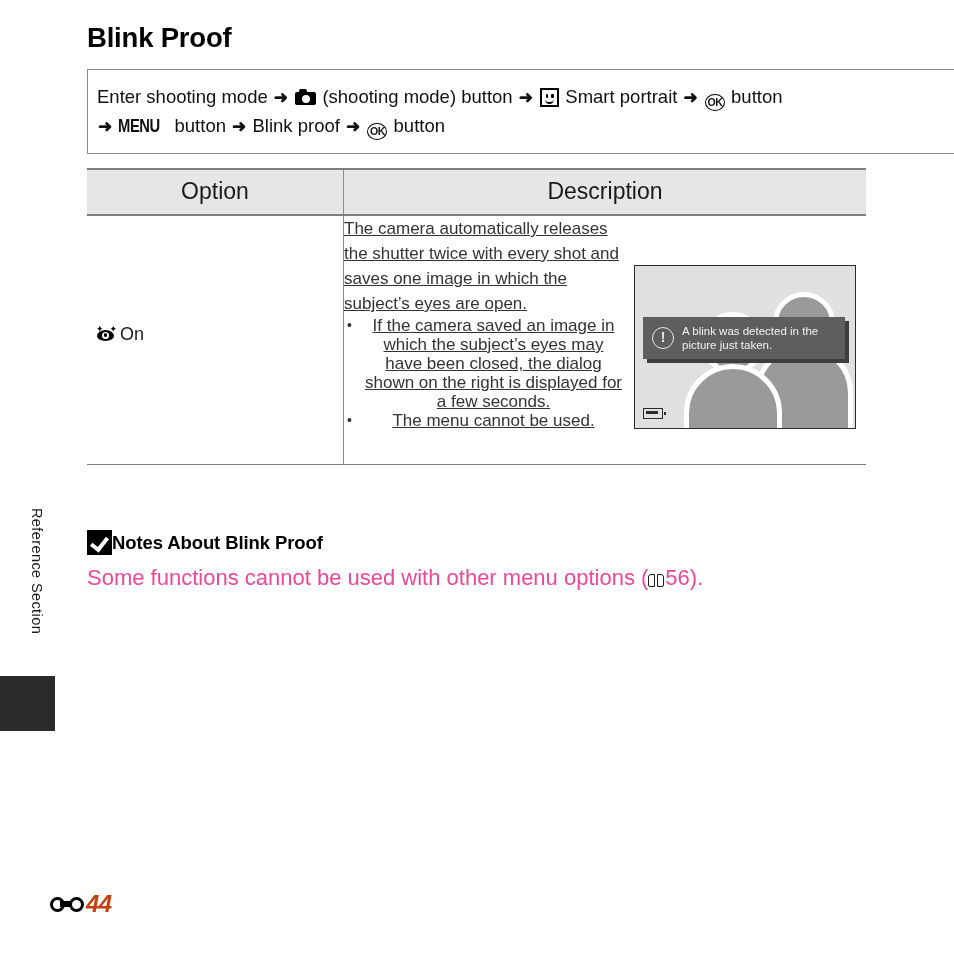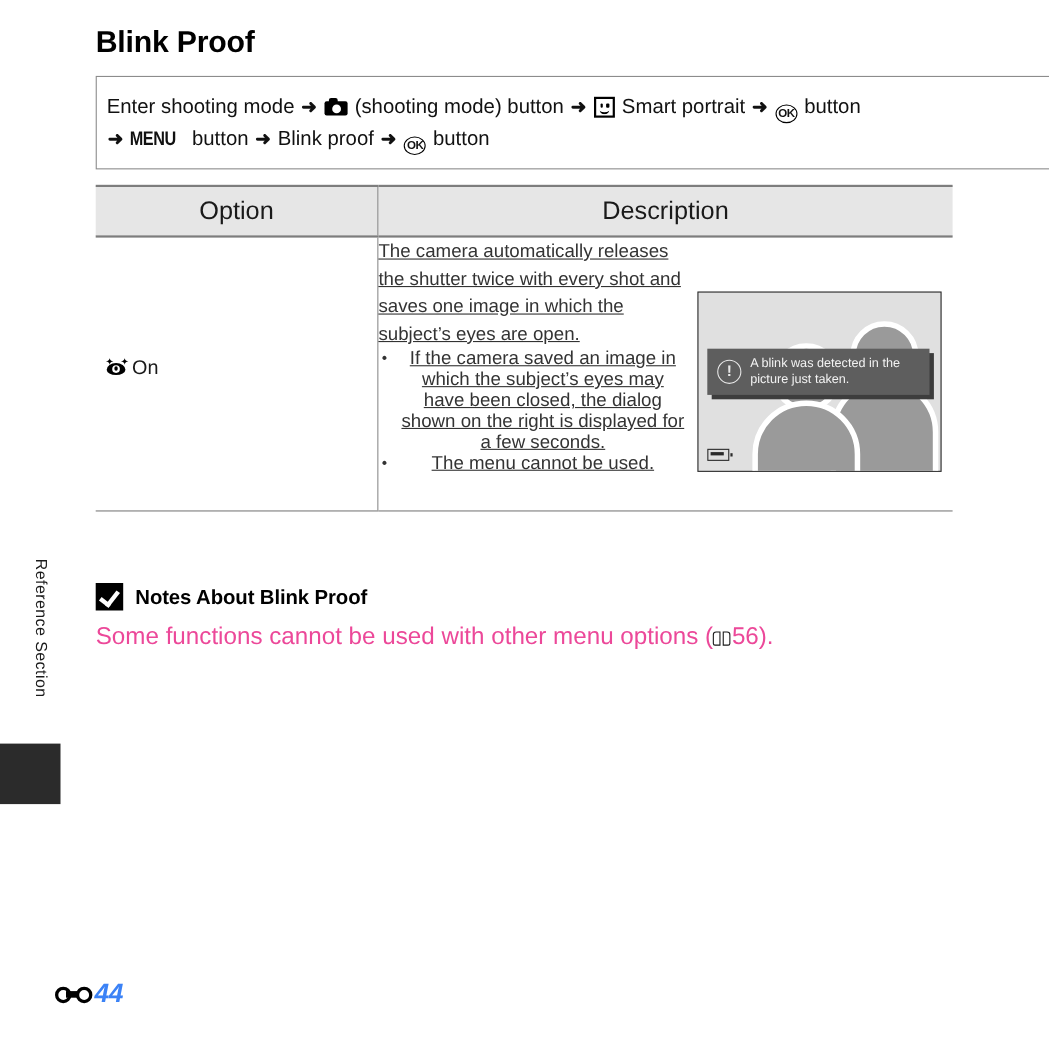--- a/index.html
+++ b/index.html
@@ -408,21 +408,20 @@
   
   .notes {
     position: absolute;
     left: 87px;
     top: 530px;
     width: 780px;
   }
   .notes-head {
     display: flex;
     align-items: center;
-    gap: 11px;
   }
   .check-icon {
     width: 25px; height: 25px;
     background: #000;
     position: relative;
     flex: 0 0 auto;
   }
   .check-icon::after {
     content: "";
     position: absolute;
@@ -490,21 +489,21 @@
   .ref-glyph .bar {
     position: absolute;
     left: 10px; top: 6.5px;
     width: 14px; height: 6px;
     background: #000;
   }
   .page-num-text {
     font-size: 24px;
     font-style: italic;
     font-weight: bold;
-    color: #3b82f6;
+    color: #c2410c;
     letter-spacing: -0.5px;
   }
 </style>
 </head>
 <body>
 
 <div class="page">
 
   <div class="side-tab-label">Reference Section</div>
   <div class="side-tab-marker"></div>

